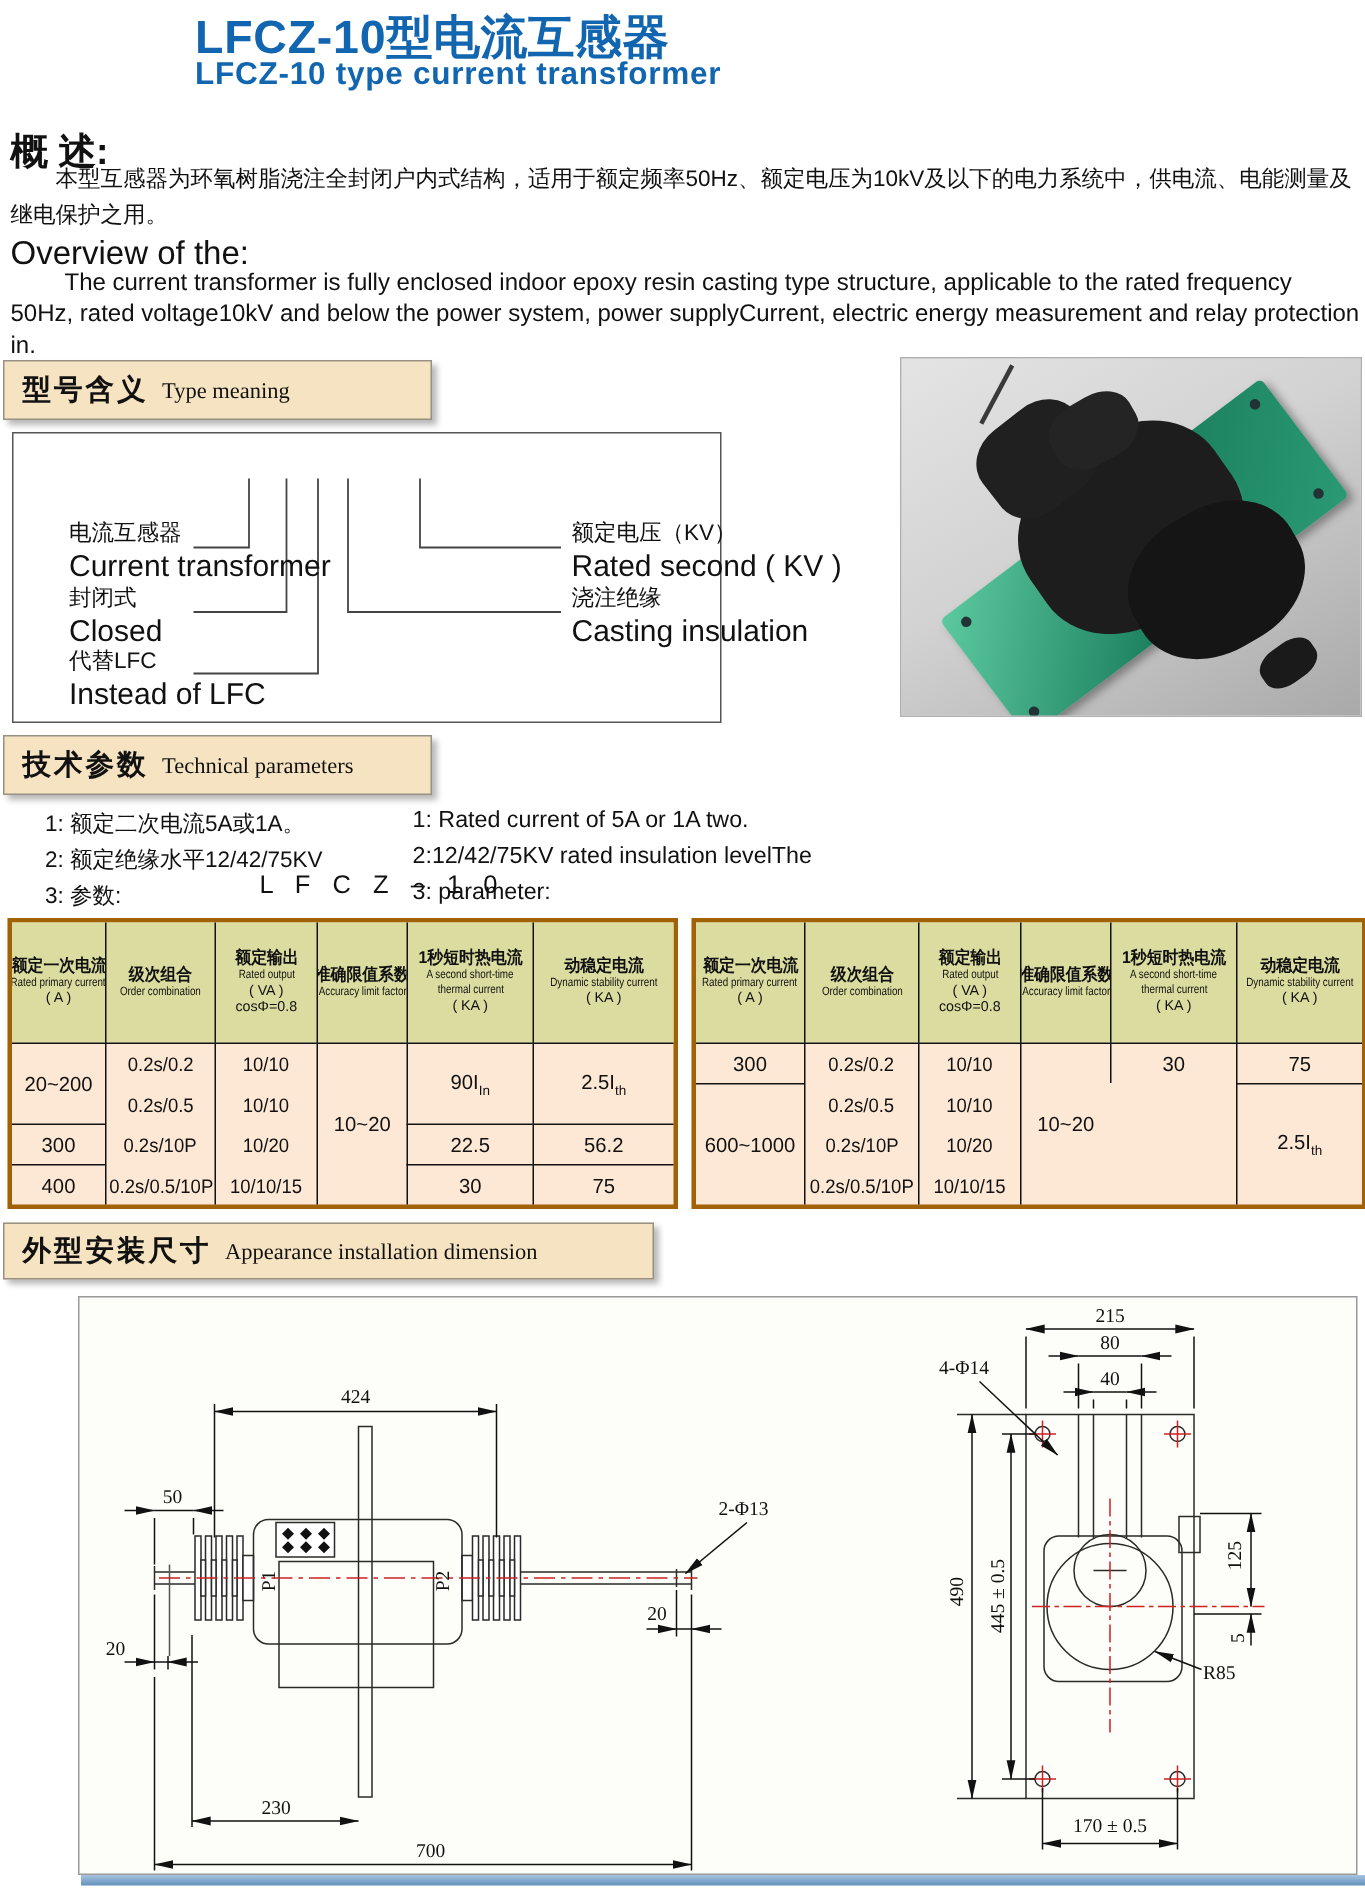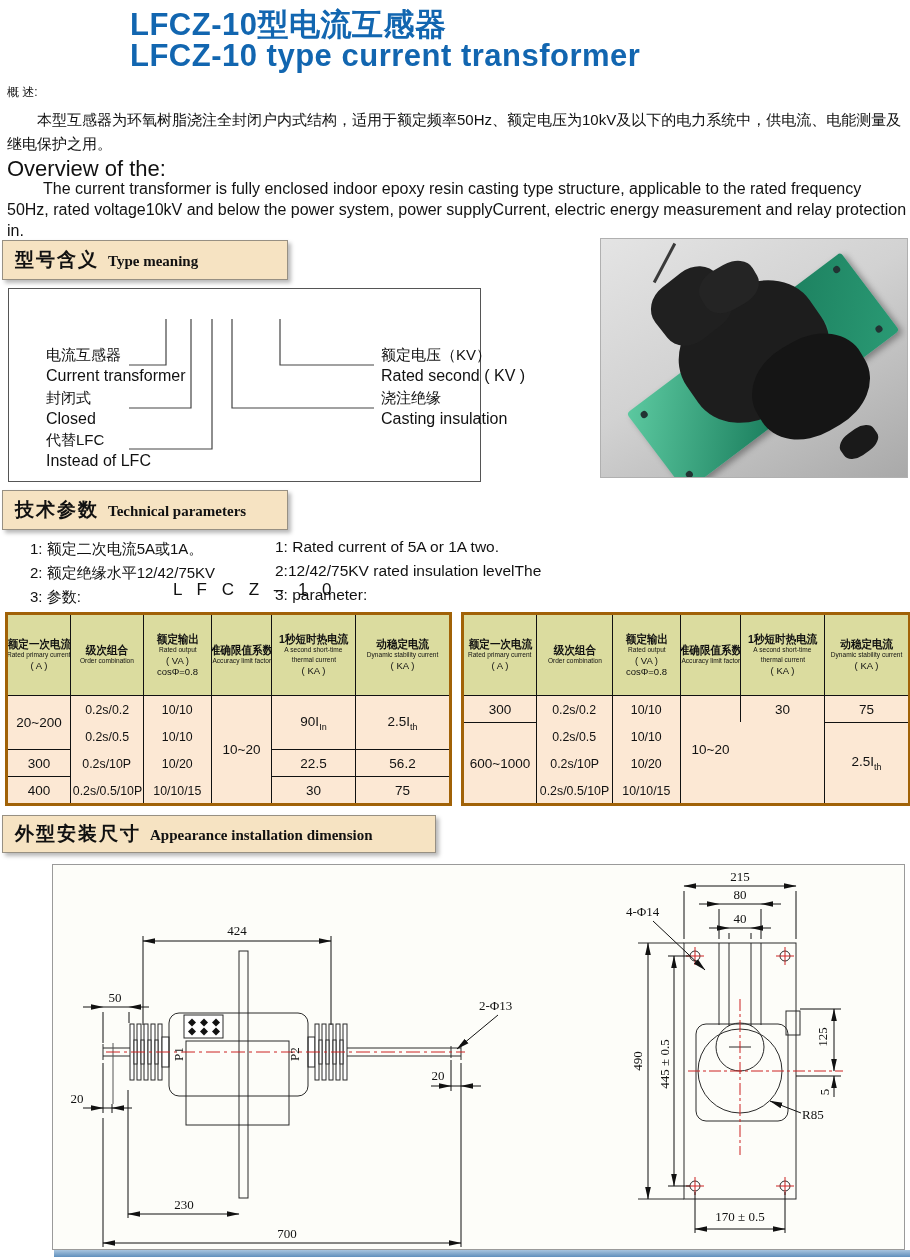--- a/index.html
+++ b/index.html
@@ -2,35 +2,35 @@
 <html><head>
 <meta charset="utf-8">
 <style>
   html,body{margin:0;padding:0;background:#ffffff;}
   #page{position:relative;width:910px;height:1260px;background:#fff;overflow:hidden;
         font-family:"Liberation Sans",sans-serif;color:#111;}
   .abs{position:absolute;}
   
   .title{left:130px;font-weight:800;color:#1266b0;letter-spacing:.5px;white-space:nowrap;}
   .title-zh{top:4px;font-size:31px;}
-  .title-en{top:38px;font-size:31px;}
-  .ov-h{left:7px;top:84px;font-size:12px;font-weight:normal;}
+  .title-en{top:38px;font-size:21px;}
+  .ov-h{left:7px;top:84px;font-size:25px;font-weight:bold;}
   .ov-zh{left:7px;top:108px;width:898px;font-size:15px;line-height:24px;text-indent:30px;}
   .ov-en-h{left:7px;top:156px;font-size:22px;}
   .ov-en{left:7px;top:178px;width:900px;font-size:16px;line-height:21px;text-indent:36px;}
   
   .secbox{background:#f6e3c2;border:1px solid #979083;box-shadow:3px 3px 4px rgba(0,0,0,.28);
           display:flex;align-items:center;padding-left:12px;box-sizing:border-box;}
   .sec-zh{font-size:19px;font-weight:bold;letter-spacing:2px;text-align:center;}
-  .sec-en{font-family:"Liberation Serif",serif;font-weight:bold;font-size:15px;margin-left:9px;padding-top:3px;}
+  .sec-en{font-family:"Liberation Serif",serif;font-weight:normal;font-size:15px;margin-left:9px;padding-top:3px;}
   
   .tmpanel{left:8px;top:288px;width:471px;height:192px;border:1px solid #555;background:#fff;}
   .tm-model{left:152px;top:291px;font-size:17px;letter-spacing:5px;white-space:nowrap;margin-left:12px;}
   .tm-lbl{font-size:15px;white-space:nowrap;}
-  .tm-en{font-size:16px;}
+  .tm-en{font-size:20px;}
   
   .photo{left:600px;top:238px;width:308px;height:240px;border:1px solid #b0b0b0;box-sizing:border-box;
          background:linear-gradient(150deg,#e4e4e4 0%,#d2d2d2 45%,#a9a9a9 100%);overflow:hidden;}
   .plate{position:absolute;left:28px;top:84px;width:268px;height:98px;border-radius:4px;
          transform:rotate(-37deg);background:linear-gradient(135deg,#5cc9a0 0%,#1d8160 55%,#2a9a74 100%);
          box-shadow:2px 4px 6px rgba(0,0,0,.35);}
   .plate .hole{position:absolute;width:7px;height:7px;border-radius:50%;background:#233;}
   .blob{position:absolute;background:#1d1d1d;}
   .notes-zh{font-size:15px;white-space:nowrap;}
   .notes-en{font-size:15.5px;white-space:nowrap;}

